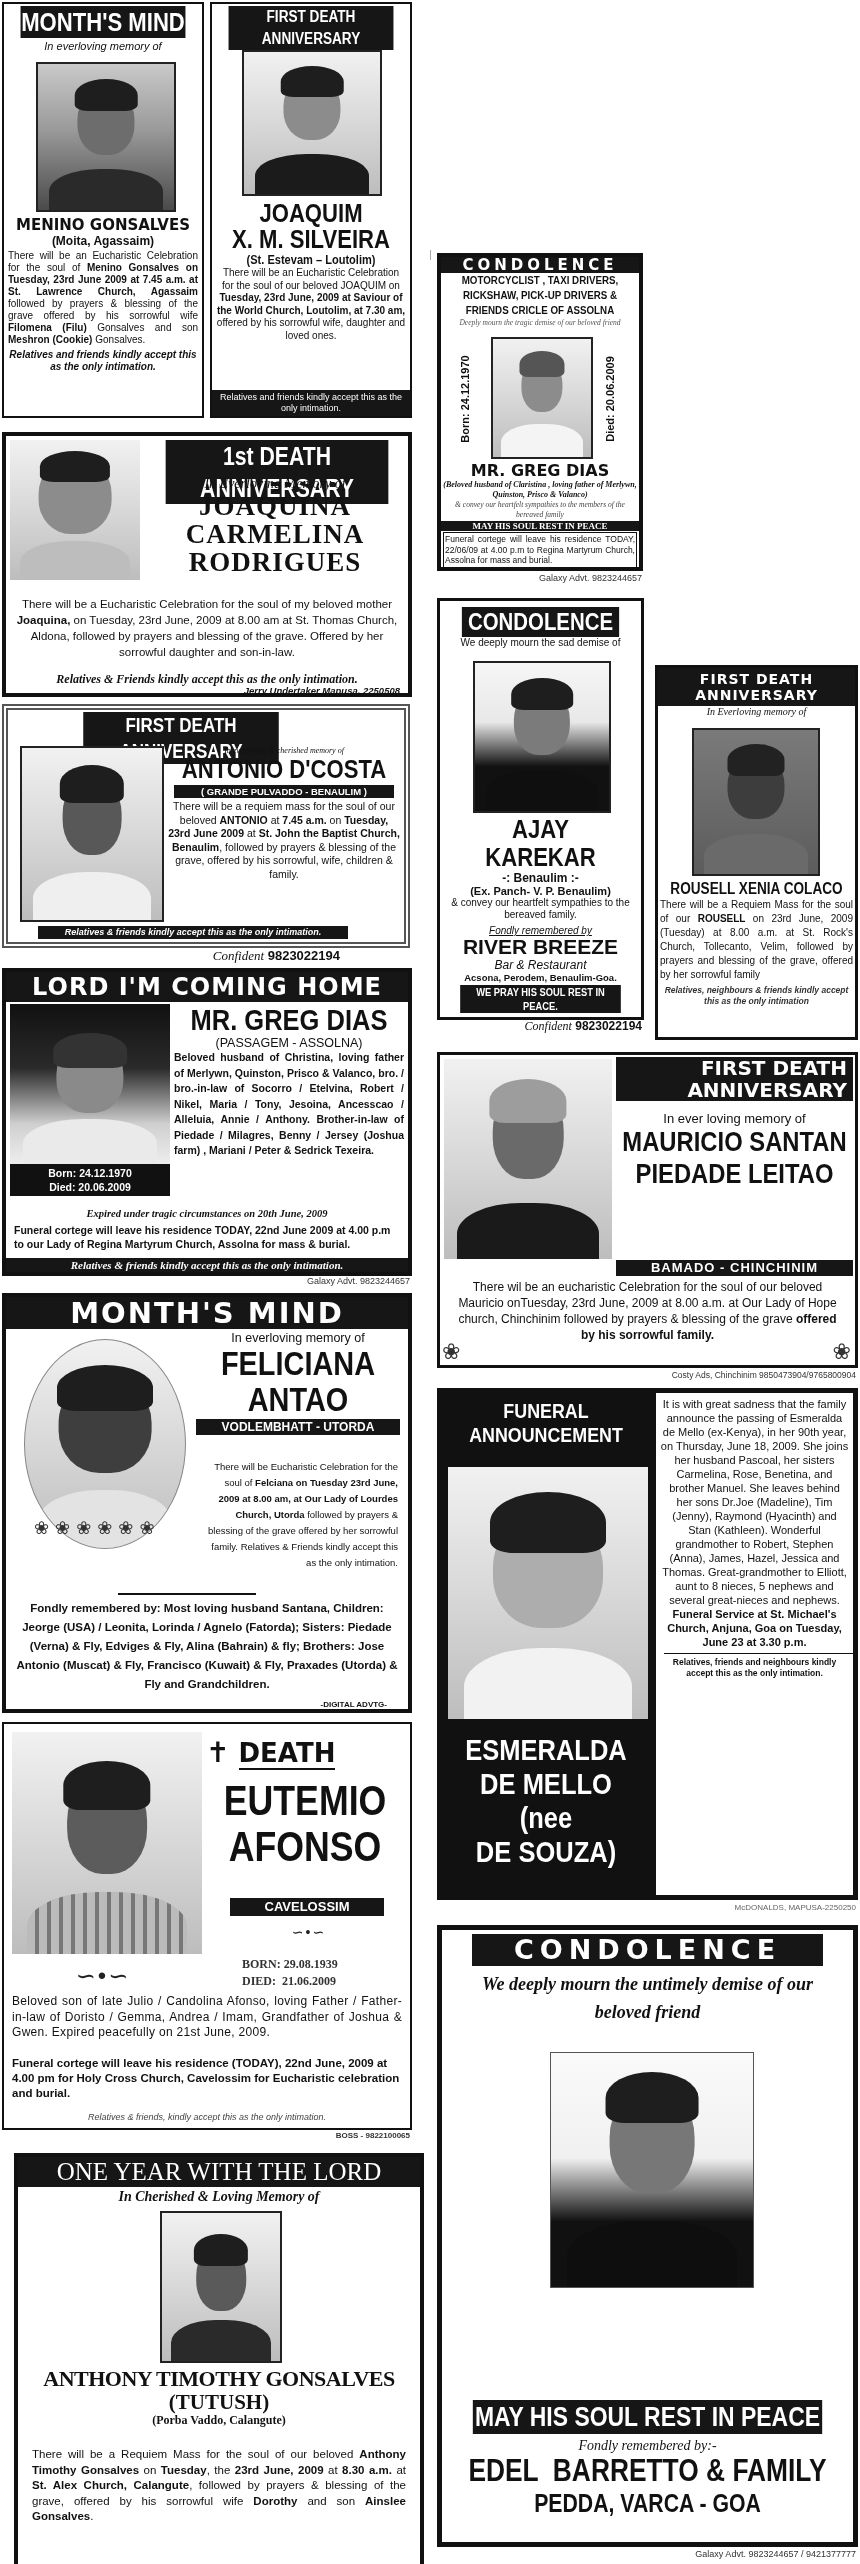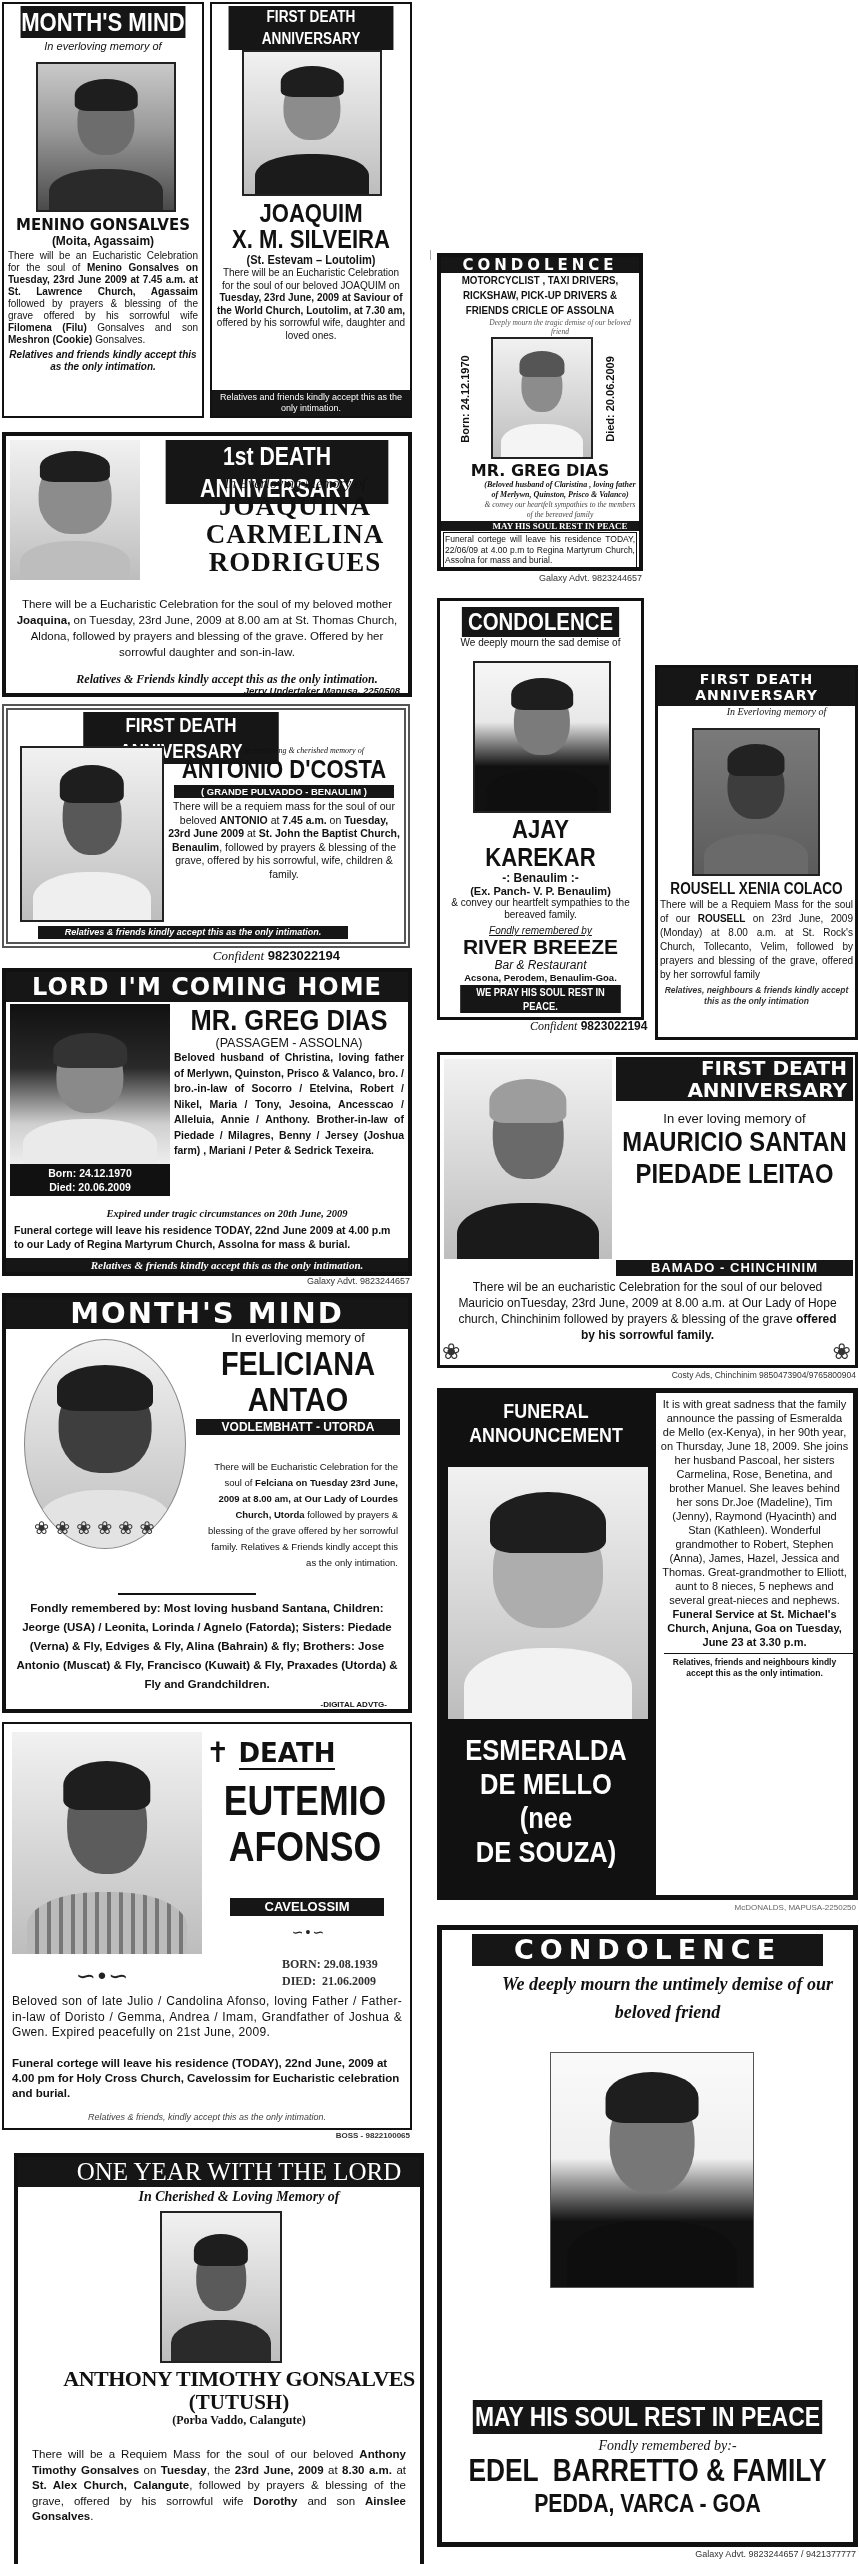--- a/index.html
+++ b/index.html
@@ -13,21 +13,21 @@
   .photo.light { background: linear-gradient(180deg, #f1f1f1 0%, #d8d8d8 50%, #bdbdbd 100%); }
   .photo.dark { background: linear-gradient(180deg, #111 0%, #2a2a2a 40%, #cfcfcf 75%, #eee 100%); }
   .photo .head { position: absolute; left: 50%; top: 16%; width: 42%; height: 46%; transform: translateX(-50%); border-radius: 48% 48% 44% 44%; background: #6d6d6d; }
   .photo .hair { position: absolute; left: 50%; top: 10%; width: 46%; height: 22%; transform: translateX(-50%); border-radius: 50% 50% 20% 20%; background: #1e1e1e; }
   .photo .body { position: absolute; left: 8%; right: 8%; bottom: -6%; height: 34%; border-radius: 45% 45% 0 0; background: #2a2a2a; }
   .photo.light .head { background: #8c8c8c; }
   .photo.light .body { background: #e7e7e7; }
   .photo.dark .body { background: #ececec; }
   .ctr { text-align: center; }
   .it { font-style: italic; }
-  .serif { font-family: "Liberation Serif", serif; padding-left: 40px; }
+  .serif { font-family: "Liberation Serif", serif; }
   .txt { position: absolute; }
   .small { font-size: 10px; line-height: 12px; }
   b { font-weight: bold; }
   .vtext { position: absolute; font-size: 11px; font-weight: bold; white-space: nowrap; }
   .rule { position: absolute; height: 2px; background: #111; }
   .ornament { position: absolute; font-size: 16px; color: #222; text-align: center; letter-spacing: 2px; }
   .flower { position: absolute; font-size: 22px; color: #333; }
 </style>
 </head>
 <body>
@@ -142,21 +142,21 @@
   </div>
   <div class="ctr it serif" style="font-size:10px;">In Everloving memory of</div>
   <div class="photo" style="left:34px;top:60px;width:128px;height:148px;background:linear-gradient(#7a7a7a,#5c5c5c);">
     <div class="head" style="background:#3d3d3d;width:46%;"></div>
       <div class="hair" style="background:#222"></div>
       <div class="body" style="background:#6a6a6a"></div>
   </div>
   <div class="txt" style="left:2px;right:2px;top:212px;">
     <div class="ctr cond" style="font-size:16px;white-space:nowrap;margin:0 -10px;">ROUSELL XENIA COLACO</div>
     <div style="font-size:10px;line-height:14px;text-align:justify;">
-      <span>There will be a Requiem Mass for the soul of our </span><b>ROUSELL</b><span> on 23rd June, 2009 (Monday) at 8.00 a.m. at St. Rock's Church, Tollecanto, Velim, followed by prayers and blessing of the grave, offered by her sorrowful family</span>
+      <span>There will be a Requiem Mass for the soul of our </span><b>ROUSELL</b><span> on 23rd June, 2009 (Tuesday) at 8.00 a.m. at St. Rock's Church, Tollecanto, Velim, followed by prayers and blessing of the grave, offered by her sorrowful family</span>
     </div>
     <div class="ctr it" style="font-size:8.5px;line-height:11px;font-weight:bold;color:#333;margin-top:3px;">Relatives, neighbours &amp; friends kindly accept this as the only intimation</div>
   </div>
 </div>
 
 <div class="ad" style="left:2px;top:704px;width:408px;height:244px;border:6px double #555;">
   <div class="bar cond" style="position:absolute;left:58px;right:108px;top:2px;font-size:20px;line-height:26px;">FIRST DEATH ANNIVERSARY</div>
   <div class="photo light" style="left:12px;top:36px;width:144px;height:176px;">
     <div class="head" style="background:#585858"></div>
       <div class="hair"></div>

